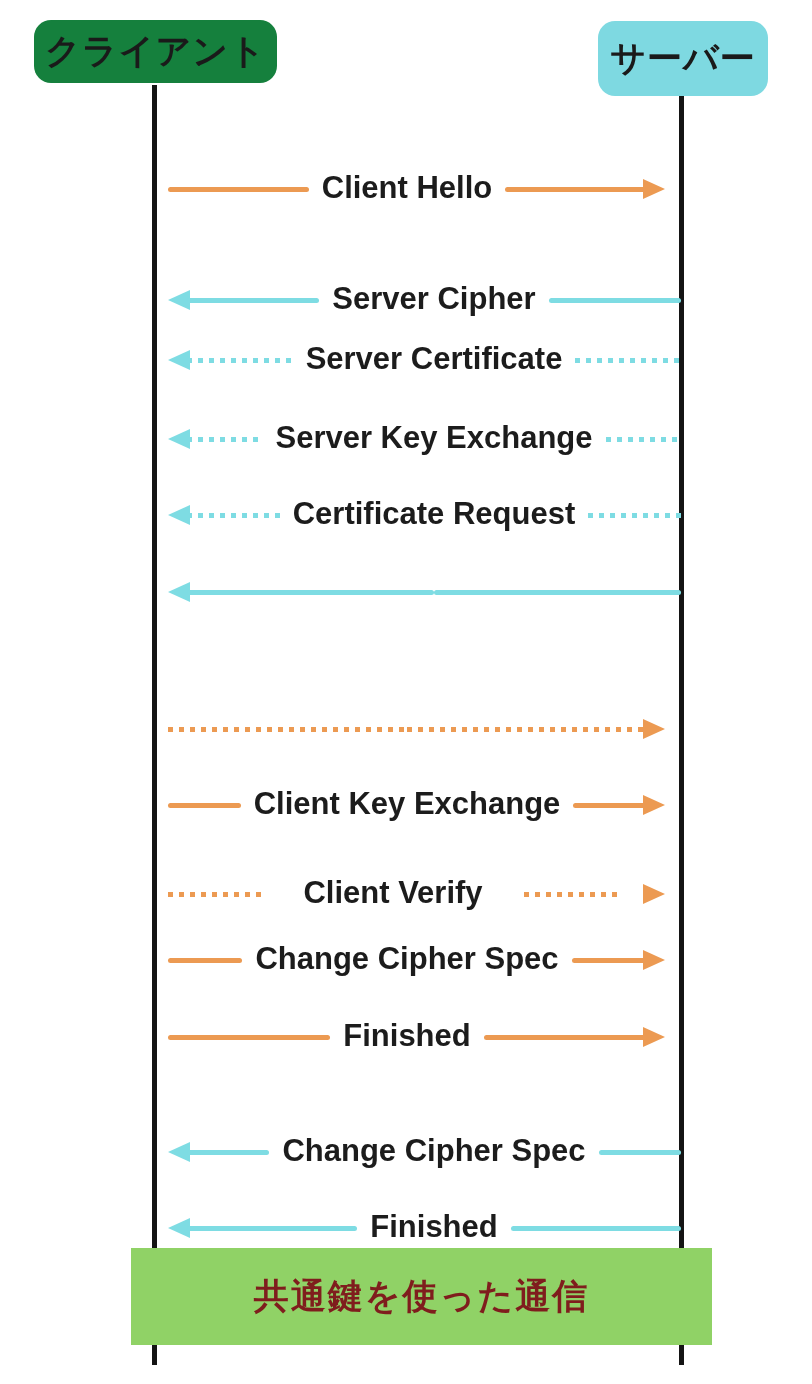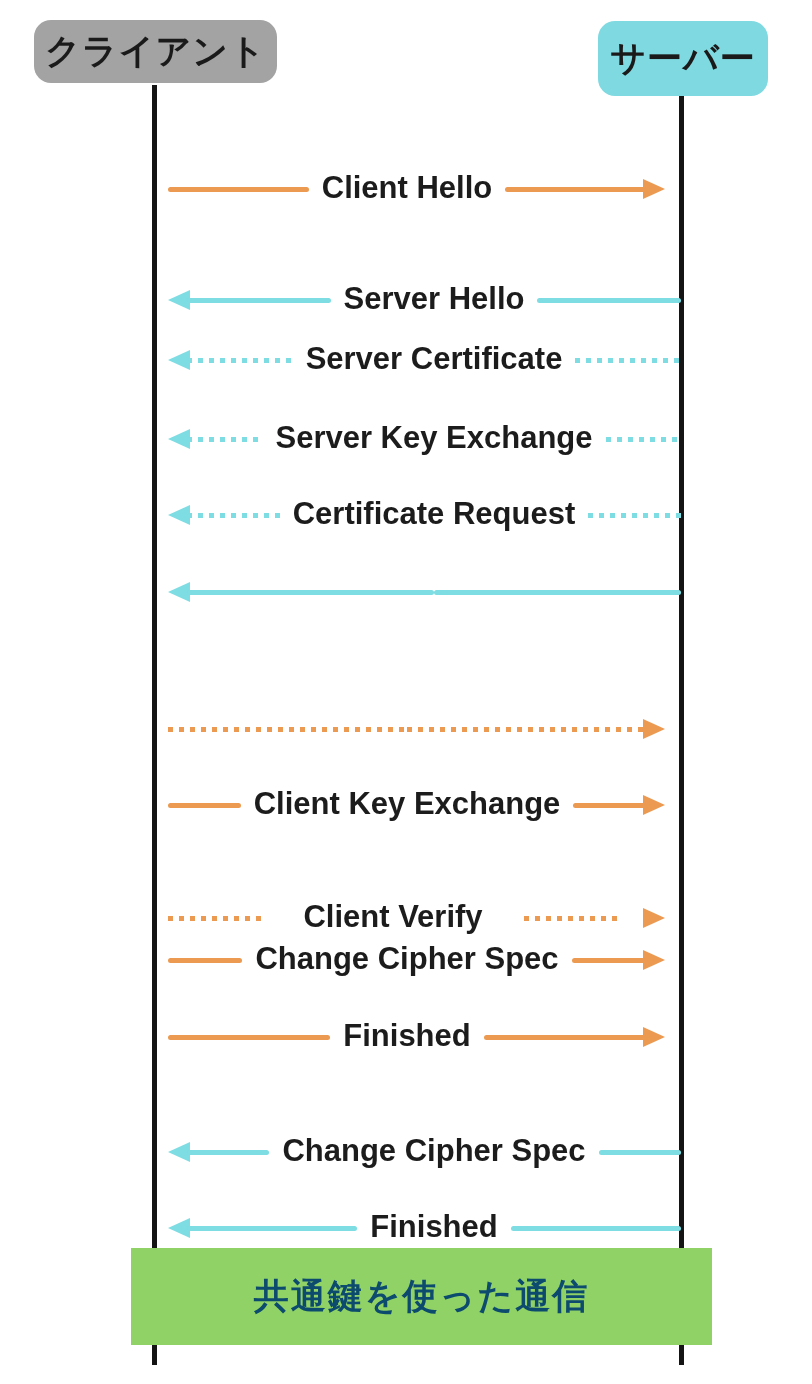--- a/index.html
+++ b/index.html
@@ -37,49 +37,49 @@
     font-size:31px;font-weight:bold;color:#1c1c1c;
     white-space:nowrap;line-height:1;
     padding-bottom:3px;
   }
   .head{width:0;height:0;border-top:10px solid transparent;border-bottom:10px solid transparent;flex:0 0 auto;}
   .head.right{border-left:22px solid #000;margin-left:-3px;}
   .head.left{border-right:22px solid #000;margin-right:-3px;}
   .footer-banner{
     position:absolute;left:131px;top:1248px;width:581px;height:97px;
     display:flex;align-items:center;justify-content:center;
-    font-size:35px;font-weight:bold;color:#0c4a6e;
+    font-size:35px;font-weight:bold;color:#7f1d1d;
     letter-spacing:2px;
     z-index:3;
   }
 </style>
 </head>
 <body>
 
 <div class="stage">
 
-  <div class="actor client" style="background: #a3a3a3;">クライアント</div>
+  <div class="actor client" style="background: #15803d;">クライアント</div>
 
   <div class="actor server" style="background: rgb(126, 217, 225);">サーバー</div>
 
   <div class="lifeline left" style="background: rgb(20, 20, 20);"></div>
 
   <div class="lifeline right" style="background: rgb(20, 20, 20);"></div>
 
   <div class="messages-layer">
       <div class="row dir-right" style="top: 135px;">
         <div class="seg" style="background: rgb(236, 154, 82);"></div>
         <div class="msg-label">Client Hello</div>
         <div class="seg" style="background: rgb(236, 154, 82);"></div>
         <div class="head right" style="border-left-color: rgb(236, 154, 82);"></div>
       </div>
       <div class="row dir-left" style="top: 246px;">
         <div class="head left" style="border-right-color: rgb(126, 220, 227);"></div>
         <div class="seg" style="background: rgb(126, 220, 227);"></div>
-        <div class="msg-label">Server Hello</div>
+        <div class="msg-label">Server Cipher</div>
         <div class="seg" style="background: rgb(126, 220, 227);"></div>
       </div>
       <div class="row dir-left" style="top: 385px;">
         <div class="head left" style="border-right-color: rgb(126, 220, 227);"></div>
         <div class="seg" style="background: repeating-linear-gradient(90deg, rgb(126, 220, 227) 0px, rgb(126, 220, 227) 5px, transparent 5px, transparent 11px); border-radius: 0px;"></div>
         <div class="msg-label">Server Key Exchange</div>
         <div class="seg" style="background: repeating-linear-gradient(90deg, rgb(126, 220, 227) 0px, rgb(126, 220, 227) 5px, transparent 5px, transparent 11px); border-radius: 0px;"></div>
       </div>
       <div class="row dir-left" style="top: 306px;">
         <div class="head left" style="border-right-color: rgb(126, 220, 227);"></div>
@@ -102,21 +102,21 @@
         <div class="seg" style="background: repeating-linear-gradient(90deg, rgb(236, 154, 82) 0px, rgb(236, 154, 82) 5px, transparent 5px, transparent 11px); border-radius: 0px;"></div>
         <div class="seg" style="background: repeating-linear-gradient(90deg, rgb(236, 154, 82) 0px, rgb(236, 154, 82) 5px, transparent 5px, transparent 11px); border-radius: 0px;"></div>
         <div class="head right" style="border-left-color: rgb(236, 154, 82);"></div>
       </div>
       <div class="row dir-right" style="top: 751px;">
         <div class="seg" style="background: rgb(236, 154, 82);"></div>
         <div class="msg-label">Client Key Exchange</div>
         <div class="seg" style="background: rgb(236, 154, 82);"></div>
         <div class="head right" style="border-left-color: rgb(236, 154, 82);"></div>
       </div>
-      <div class="row dir-right" style="top: 864px; gap: 28px;">
+      <div class="row dir-right" style="top: 840px; gap: 28px;">
         <div class="seg" style="background: repeating-linear-gradient(90deg, rgb(236, 154, 82) 0px, rgb(236, 154, 82) 5px, transparent 5px, transparent 11px); border-radius: 0px;"></div>
         <div class="msg-label">Client Verify</div>
         <div class="seg" style="background: repeating-linear-gradient(90deg, rgb(236, 154, 82) 0px, rgb(236, 154, 82) 5px, transparent 5px, transparent 11px); border-radius: 0px;"></div>
         <div class="head right" style="border-left-color: rgb(236, 154, 82);"></div>
       </div>
       <div class="row dir-right" style="top: 906px;">
         <div class="seg" style="background: rgb(236, 154, 82);"></div>
         <div class="msg-label">Change Cipher Spec</div>
         <div class="seg" style="background: rgb(236, 154, 82);"></div>
         <div class="head right" style="border-left-color: rgb(236, 154, 82);"></div>

